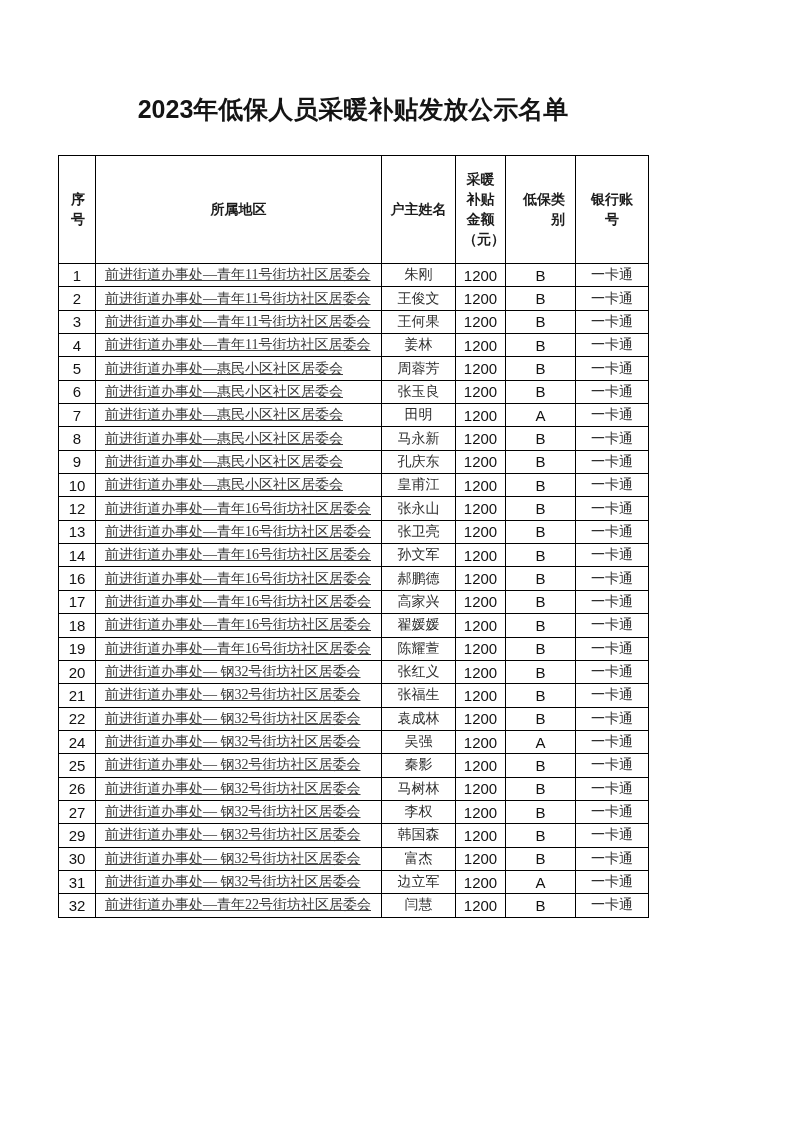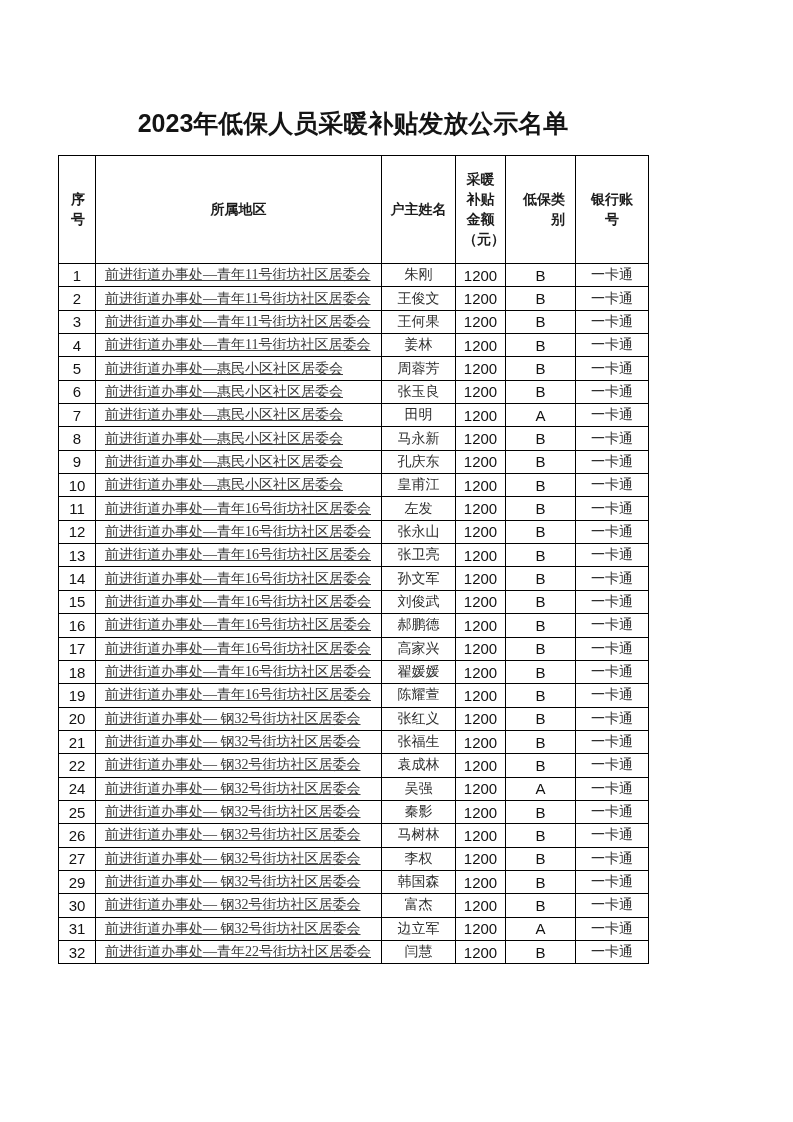--- a/index.html
+++ b/index.html
@@ -9,21 +9,21 @@
     font-family: "Liberation Serif", serif;
     color: #000;
   }
   body { height: 1122px; overflow: hidden; position: relative; }
 
   .sheet { position: relative; width: 793px; height: 1122px; }
 
   .doc-title {
     position: absolute;
     left: 58px;
-    top: 108px;
+    top: 94px;
     width: 590px;
     text-align: center;
     font-family: "Liberation Sans", sans-serif;
     font-weight: bold;
     font-size: 25px;
     line-height: 30px;
     color: #141414;
     white-space: nowrap;
   }
 
@@ -184,55 +184,39 @@
         </tr>
         <tr>
           <td class="c-serial">10</td>
           <td class="c-district">前进街道办事处—惠民小区社区居委会</td>
           <td class="c-name">皇甫江</td>
           <td class="c-amount">1200</td>
           <td class="c-category">B</td>
           <td class="c-account">一卡通</td>
         </tr>
         <tr>
-          <td class="c-serial">11</td>
-          <td class="c-district">前进街道办事处—青年16号街坊社区居委会</td>
-          <td class="c-name">左发</td>
-          <td class="c-amount">1200</td>
-          <td class="c-category">B</td>
-          <td class="c-account">一卡通</td>
-        </tr>
-        <tr>
           <td class="c-serial">12</td>
           <td class="c-district">前进街道办事处—青年16号街坊社区居委会</td>
           <td class="c-name">张永山</td>
           <td class="c-amount">1200</td>
           <td class="c-category">B</td>
           <td class="c-account">一卡通</td>
         </tr>
         <tr>
           <td class="c-serial">13</td>
           <td class="c-district">前进街道办事处—青年16号街坊社区居委会</td>
           <td class="c-name">张卫亮</td>
           <td class="c-amount">1200</td>
           <td class="c-category">B</td>
           <td class="c-account">一卡通</td>
         </tr>
         <tr>
           <td class="c-serial">14</td>
           <td class="c-district">前进街道办事处—青年16号街坊社区居委会</td>
           <td class="c-name">孙文军</td>
-          <td class="c-amount">1200</td>
-          <td class="c-category">B</td>
-          <td class="c-account">一卡通</td>
-        </tr>
-        <tr>
-          <td class="c-serial">15</td>
-          <td class="c-district">前进街道办事处—青年16号街坊社区居委会</td>
-          <td class="c-name">刘俊武</td>
           <td class="c-amount">1200</td>
           <td class="c-category">B</td>
           <td class="c-account">一卡通</td>
         </tr>
         <tr>
           <td class="c-serial">16</td>
           <td class="c-district">前进街道办事处—青年16号街坊社区居委会</td>
           <td class="c-name">郝鹏德</td>
           <td class="c-amount">1200</td>
           <td class="c-category">B</td>

